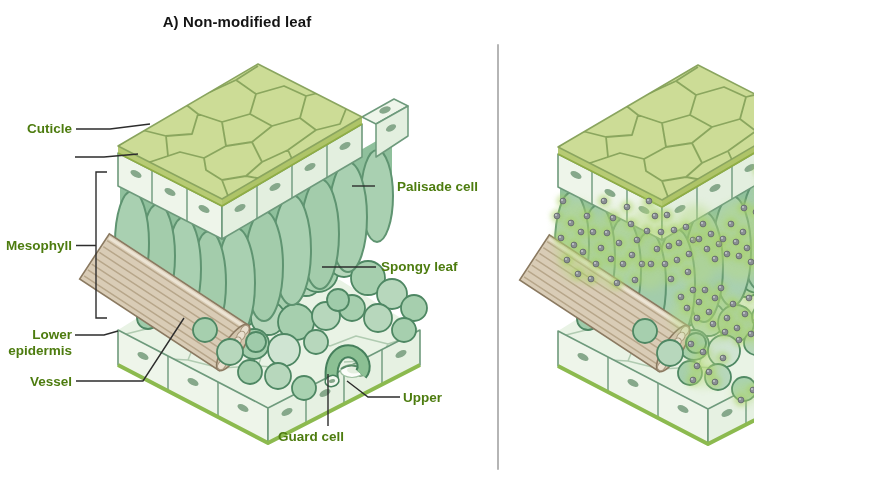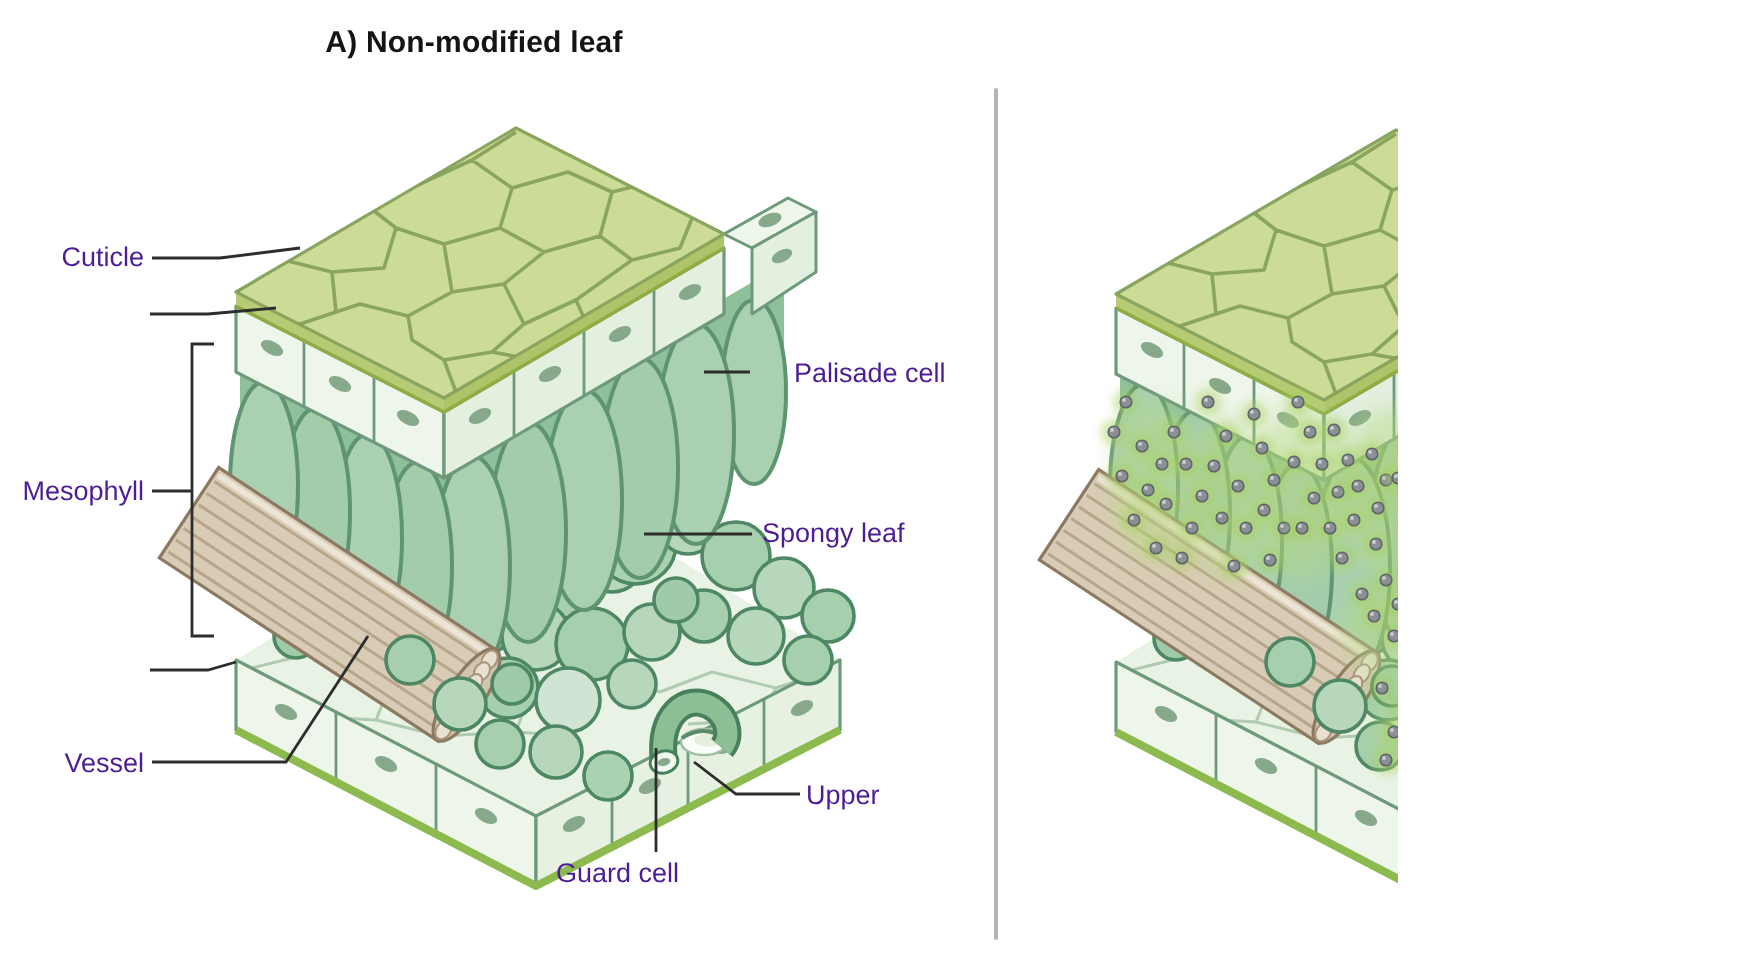--- a/index.html
+++ b/index.html
@@ -1,23 +1,23 @@
 <!DOCTYPE html>
 <html><head>
 <meta charset="utf-8">
 <style>
   html,body{margin:0;padding:0;background:#fff;}
-  .canvas{position:relative;width:699px;height:480px;overflow:hidden;background:#fff;
+  .canvas{position:relative;width:754px;height:480px;overflow:hidden;background:#fff;
           font-family:"Liberation Sans",sans-serif;}
   svg.fig{position:absolute;left:0;top:0;}
   .title{position:absolute;top:13px;font-size:15px;font-weight:bold;color:#141414;
          text-align:center;letter-spacing:.1px;}
   .title.a{left:0;width:474px;}
   .title.b{left:497px;width:373px;}
-  .lbl{position:absolute;font-size:13.5px;line-height:15.5px;color:#4c1d95;white-space:nowrap;}
+  .lbl{position:absolute;font-size:13.5px;line-height:15.5px;color:#4d7c0f;white-space:nowrap;font-weight:bold;}
   .lbl.r{width:72px;text-align:right;white-space:normal;}
   .divider{position:absolute;left:497px;top:44px;width:2px;height:426px;
            background:#b5b5b5;border-radius:1px;}
 </style>
 </head>
 <body>
 
 <div class="canvas">
 
   <svg class="fig" width="870" height="480" viewBox="0 0 870 480">
@@ -817,20 +817,21 @@
       <polyline points="322,267 376,267"></polyline>
       <polyline points="347,381 368,397 400,397"></polyline>
       <polyline points="328,374 328,426"></polyline>
     </g>
   </svg>
 
   <div class="title a">A) Non-modified leaf</div>
 
   <div class="lbl r" style="left:0;top:121px">Cuticle</div>
   <div class="lbl r" style="left:0;top:238px">Mesophyll</div>
+  <div class="lbl r" style="left:0;top:327px">Lower epidermis</div>
   <div class="lbl r" style="left:0;top:374px">Vessel</div>
   <div class="lbl" style="left:397px;top:179px">Palisade cell</div>
   <div class="lbl" style="left:381px;top:259px">Spongy leaf</div>
   <div class="lbl" style="left:403px;top:390px">Upper</div>
   <div class="lbl" style="left:278px;top:429px">Guard cell</div>
 
   <div class="divider"></div>
 </div>
 
 </body></html>

